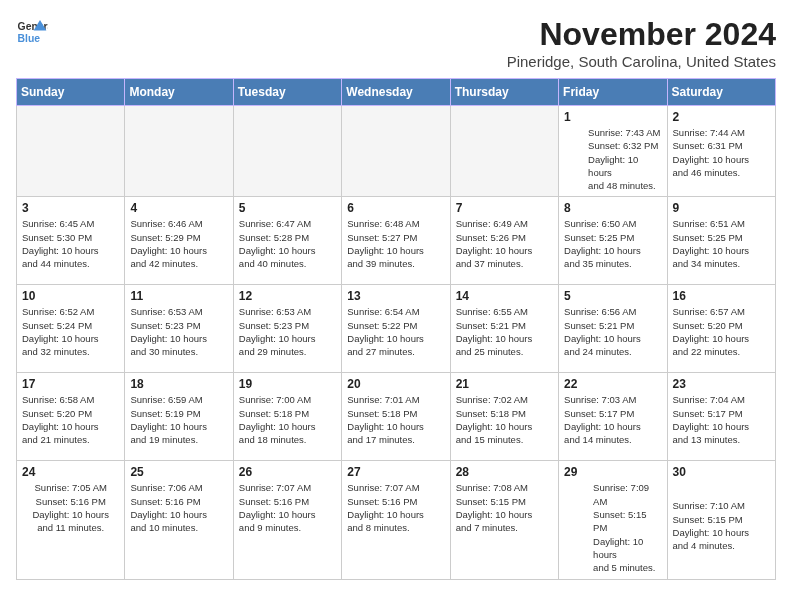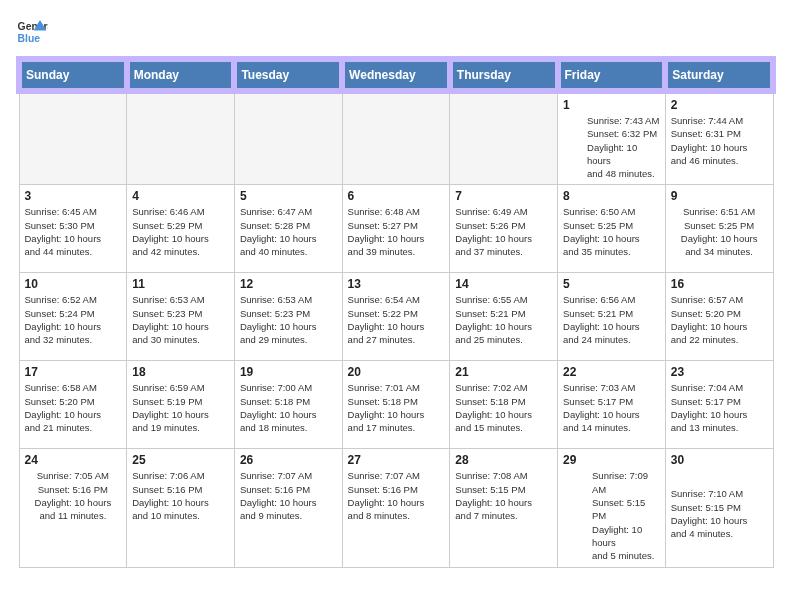--- a/index.html
+++ b/index.html
@@ -42,21 +42,21 @@
       border-collapse: collapse;
       table-layout: fixed;
     }
     th {
       background: #4a7db5;
       color: #fff;
       font-size: 12px;
       font-weight: bold;
       padding: 6px 4px;
       text-align: left;
-      border: 6px solid #c4b5fd;
+      border: 1px solid #c4b5fd;
     }
     td {
       border: 1px solid #ccc;
       vertical-align: top;
       padding: 4px 5px;
       font-size: 10px;
       color: #333;
       height: 88px;
       background: #fff;
     }
@@ -79,20 +79,24 @@
 </head>
 <body>
 
 <div class="header-area">
   <div class="logo">
     <svg class="logo-icon" viewBox="0 0 40 40">
       <text x="2" y="18" font-size="13" font-weight="bold" fill="#333">General</text>
       <text x="2" y="32" font-size="13" font-weight="bold" fill="#4a90d9">Blue</text>
       <polygon points="30,5 38,18 22,18" fill="#4a90d9"></polygon>
     </svg>
+  </div>
+  <div class="title-area">
+    <div class="month-title">November 2024</div>
+    <div class="location">Pineridge, South Carolina, United States</div>
   </div>
 </div>
 
 <table>
   <thead>
     <tr>
     <th>Sunday</th>
         <th>Monday</th>
         <th>Tuesday</th>
         <th>Wednesday</th>
@@ -161,21 +165,21 @@
         </td>
         <td>
           <span class="day-num">8</span>
           <div class="day-info" style="white-space: pre-line;">Sunrise: 6:50 AM
 Sunset: 5:25 PM
 Daylight: 10 hours
 and 35 minutes.</div>
         </td>
         <td>
           <span class="day-num">9</span>
-          <div class="day-info" style="white-space: pre-line; text-align: center;">Sunrise: 6:51 AM
+          <div class="day-info" style="white-space: pre-line;">Sunrise: 6:51 AM
 Sunset: 5:25 PM
 Daylight: 10 hours
 and 34 minutes.</div>
         </td>
       </tr>
       <tr>
         <td>
           <span class="day-num">10</span>
           <div class="day-info" style="white-space: pre-line;">Sunrise: 6:52 AM
 Sunset: 5:24 PM

